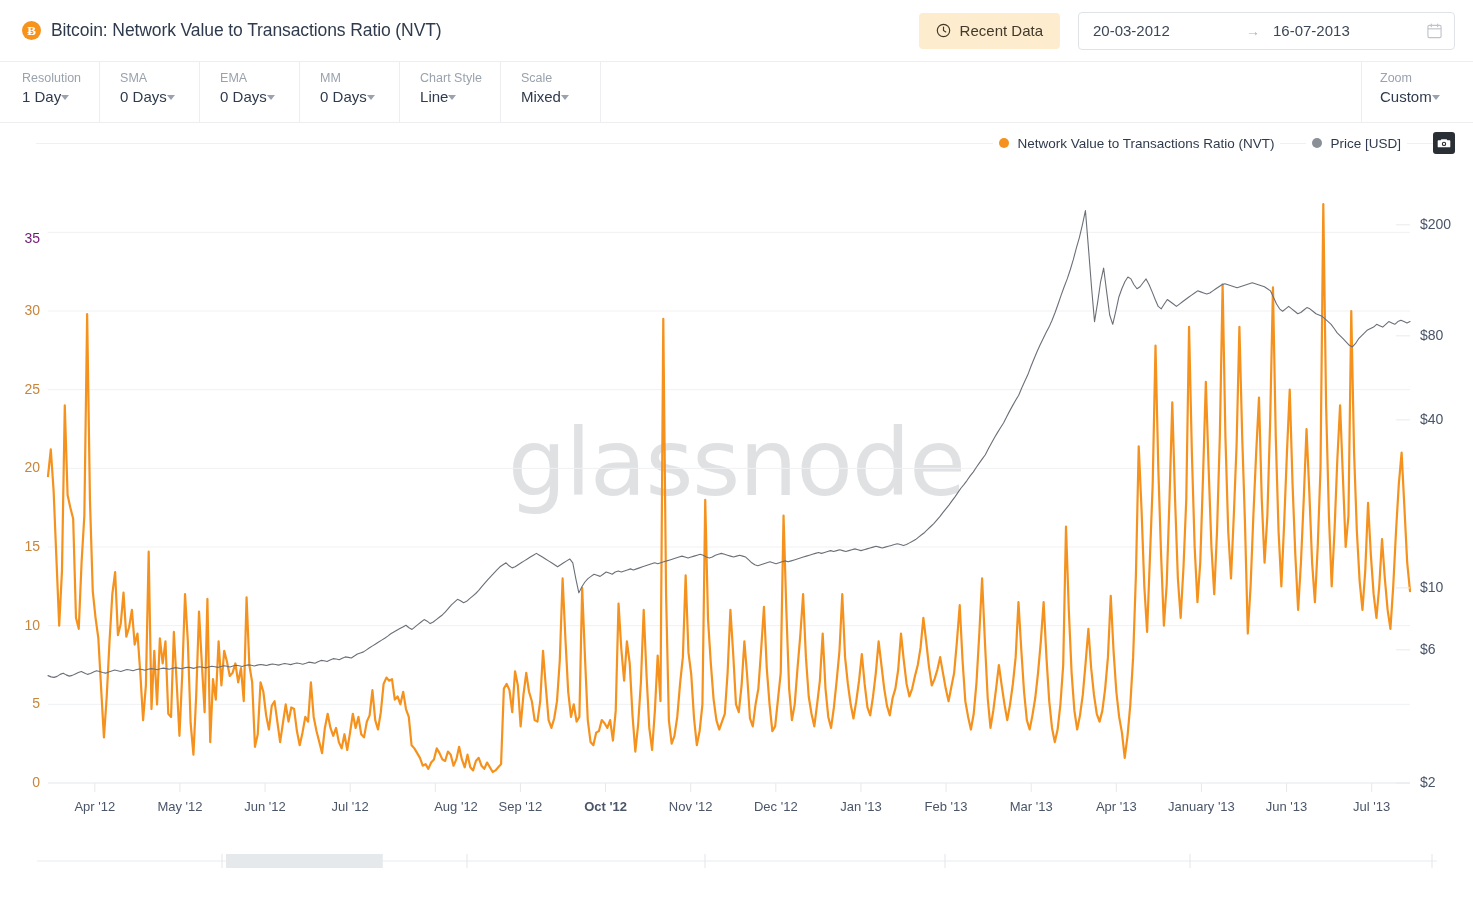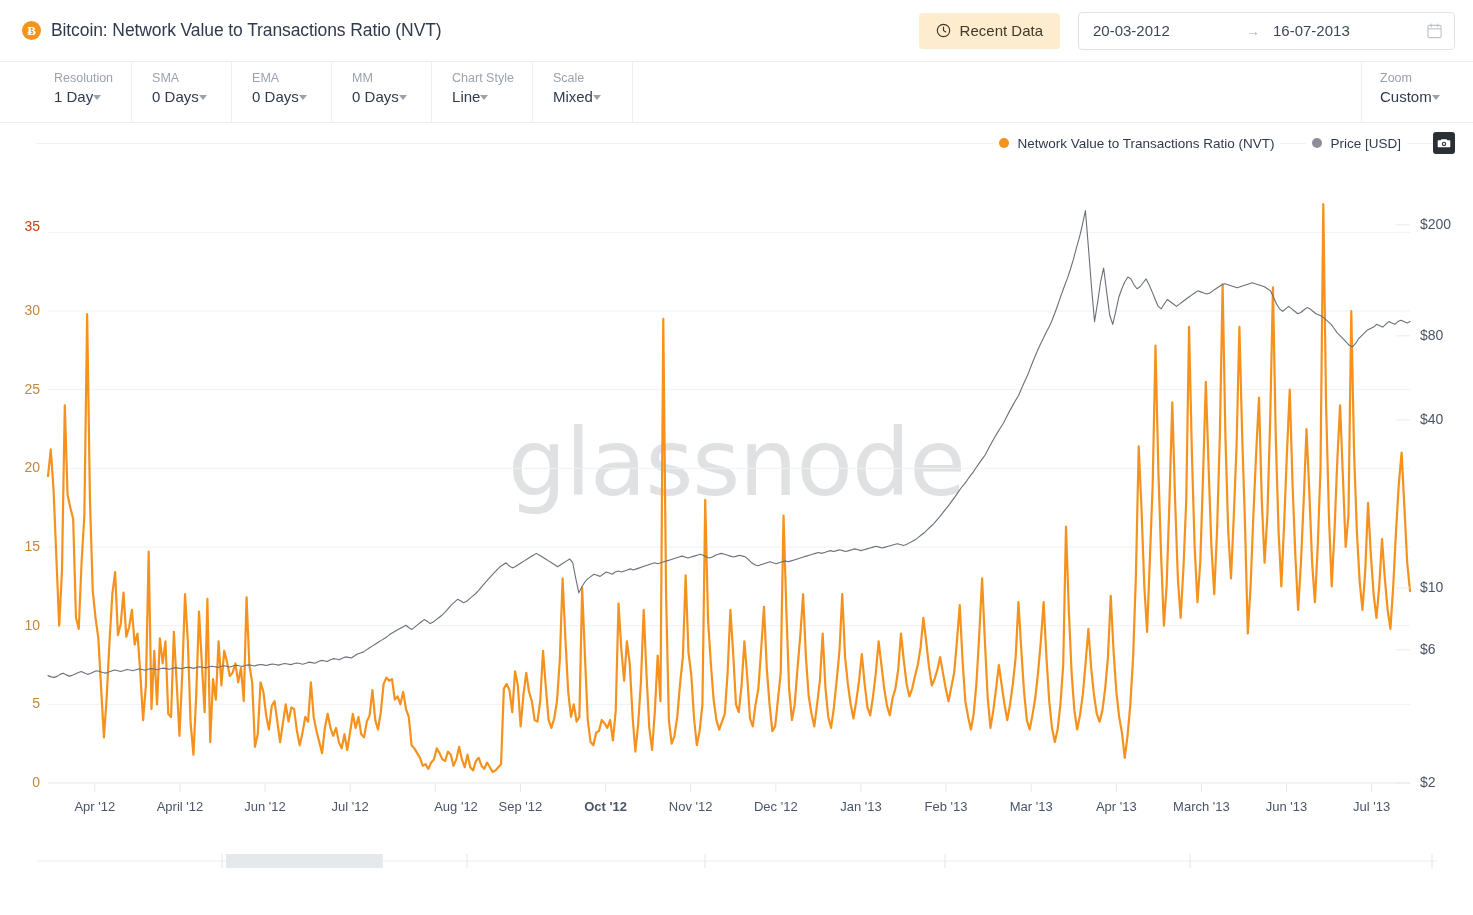--- a/index.html
+++ b/index.html
@@ -69,21 +69,20 @@
   .date-val.right { width: 140px; }
   .arrow-mid { color: #adb4bd; font-size: 14px; width: 28px; text-align:center;}
   .cal-ico { margin-left: auto; width: 15px; height: 16px; opacity: .55;}
 
   
   .toolbar {
     height: 61px;
     display: flex;
     border-bottom: 1px solid #eceef1;
     position: relative;
-    padding-left: 32px;
   }
   .tool-group {
     padding: 9px 18px 0 20px;
     min-width: 100px;
     border-right: 1px solid #eceef1;
     display: flex; flex-direction: column; gap: 3px;
   }
   .tool-group.first { padding-left: 22px; }
   .tool-label { font-size: 12.5px; color: #9aa2ad; }
   .tool-value {
@@ -298,45 +297,45 @@
         <line x1="1396" y1="61.80150394648604" x2="1410" y2="61.80150394648604" stroke="#e8eaec" stroke-width="1"></line>
       </svg>
     <div id="left-ticks">
         <div class="ytick-left" style="left: 0px; top: 611px; color: rgb(200, 133, 59);">0</div>
         <div class="ytick-left" style="left: 0px; top: 532.333px; color: rgb(200, 133, 59);">5</div>
         <div class="ytick-left" style="left: 0px; top: 453.667px; color: rgb(200, 133, 59);">10</div>
         <div class="ytick-left" style="left: 0px; top: 375px; color: rgb(200, 133, 59);">15</div>
         <div class="ytick-left" style="left: 0px; top: 296.333px; color: rgb(200, 133, 59);">20</div>
         <div class="ytick-left" style="left: 0px; top: 217.667px; color: rgb(200, 133, 59);">25</div>
         <div class="ytick-left" style="left: 0px; top: 139px; color: rgb(200, 133, 59);">30</div>
-        <div class="ytick-left" style="left: 0px; top: 55px; color: #c2410c;">35</div>
+        <div class="ytick-left" style="left: 0px; top: 67px; color: #701a75;">35</div>
       </div>
     <div id="right-ticks">
         <div class="ytick-right" style="left: 1420px; top: 611px; color: rgb(74, 85, 104);">$2</div>
         <div class="ytick-right" style="left: 1420px; top: 477.836px; color: rgb(74, 85, 104);">$6</div>
         <div class="ytick-right" style="left: 1420px; top: 415.918px; color: rgb(74, 85, 104);">$10</div>
         <div class="ytick-right" style="left: 1420px; top: 247.884px; color: rgb(74, 85, 104);">$40</div>
         <div class="ytick-right" style="left: 1420px; top: 163.866px; color: rgb(74, 85, 104);">$80</div>
         <div class="ytick-right" style="left: 1420px; top: 52.8015px; color: rgb(74, 85, 104);">$200</div>
       </div>
     <div id="x-ticks">
         <div class="xtick" style="left: 54.8187px; top: 636px;">Apr '12</div>
-        <div class="xtick" style="left: 139.944px; top: 636px;">April '12</div>
+        <div class="xtick" style="left: 139.944px; top: 636px;">May '12</div>
         <div class="xtick" style="left: 225.069px; top: 636px;">Jun '12</div>
         <div class="xtick" style="left: 310.194px; top: 636px;">Jul '12</div>
         <div class="xtick" style="left: 416px; top: 636px;">Aug '12</div>
         <div class="xtick" style="left: 480.444px; top: 636px;">Sep '12</div>
         <div class="xtick" style="left: 565.569px; top: 636px; font-weight: bold;">Oct '12</div>
         <div class="xtick" style="left: 650.694px; top: 636px;">Nov '12</div>
         <div class="xtick" style="left: 735.819px; top: 636px;">Dec '12</div>
         <div class="xtick" style="left: 820.944px; top: 636px;">Jan '13</div>
         <div class="xtick" style="left: 906.069px; top: 636px;">Feb '13</div>
         <div class="xtick" style="left: 991.194px; top: 636px;">Mar '13</div>
         <div class="xtick" style="left: 1076.32px; top: 636px;">Apr '13</div>
-        <div class="xtick" style="left: 1161.44px; top: 636px;">March '13</div>
+        <div class="xtick" style="left: 1161.44px; top: 636px;">January '13</div>
         <div class="xtick" style="left: 1246.57px; top: 636px;">Jun '13</div>
         <div class="xtick" style="left: 1331.69px; top: 636px;">Jul '13</div>
       </div>
   </div>
 
   <svg width="1473" height="60" style="position:absolute;left:0;top:848px;">
     <line x1="37" y1="13" x2="1437" y2="13" stroke="#e9ebee" stroke-width="1"></line>
     <line x1="222" y1="6" x2="222" y2="20" stroke="#e2e5e8" stroke-width="1"></line>
     <line x1="467" y1="6" x2="467" y2="20" stroke="#e2e5e8" stroke-width="1"></line>
     <line x1="705" y1="6" x2="705" y2="20" stroke="#e2e5e8" stroke-width="1"></line>

